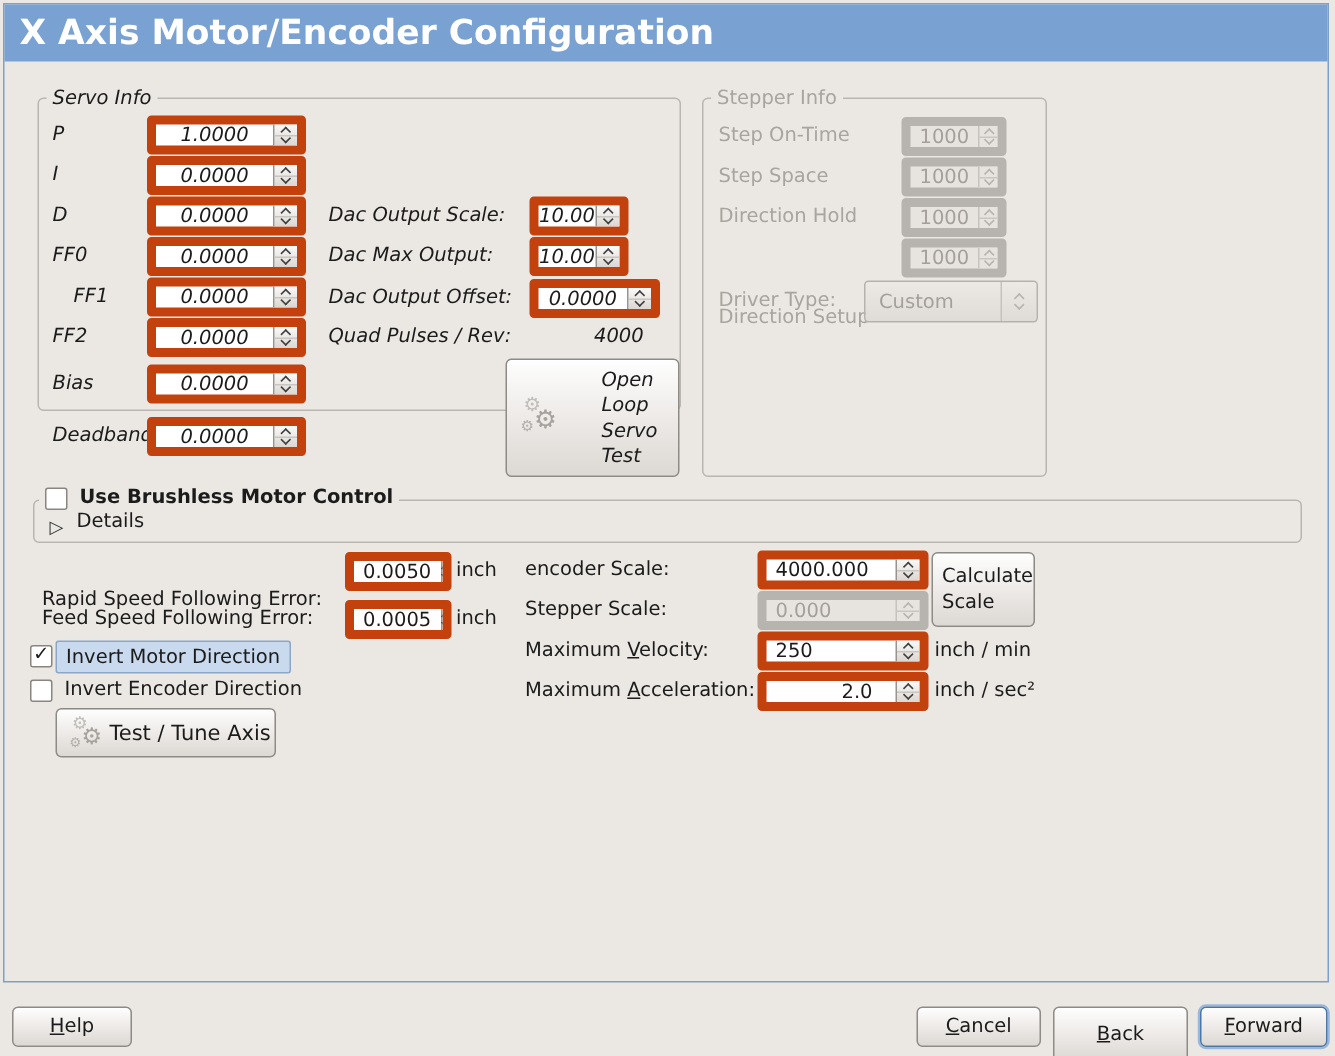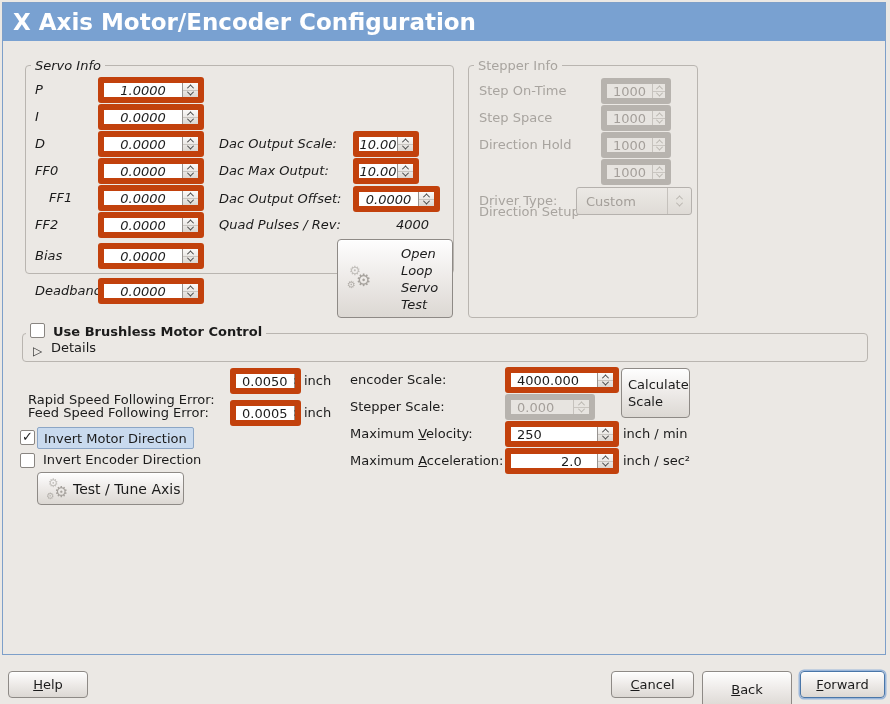--- a/index.html
+++ b/index.html
@@ -300,21 +300,21 @@
         <div class="combo dis" style="left:107px;top:121px;width:116px;height:28px;">
           <span class="ctext">Custom</span>
           <span class="carrows">
               <i class="chv up"></i>
               <i class="chv dn"></i>
             </span>
         </div>
       </div>
 
       <div class="frame" style="left:19px;top:292px;width:846px;height:29px;">
-        <span class="legend" style="left:3px;top:-11px;display:inline-flex;gap:8px;">
+        <span class="legend" style="left:3px;top:-11px;display:inline-flex;align-items:center;gap:8px;">
           <span class="checkbox cb-inline"></span>
           <span class="bold">Use Brushless Motor Control</span>
         </span>
         <span class="tri" style="position:absolute;left:10px;top:6px;"></span>
         <span class="lbl" style="left:28px;top:1px;">Details</span>
       </div>
 
       <span class="lbl" style="left:25px;top:327px;margin-top:19px;">Rapid Speed Following Error:</span>
       <div class="spin" style="left:227px;top:327px;width:71px;">
           <span class="val">0.0050</span>
@@ -354,21 +354,21 @@
               <i class="chv dn"></i>
             </span>
           </span>
         </div>
 
       <div class="btn" style="left:618px;top:327px;width:69px;height:50px;justify-content:flex-start;padding-left:6px;text-align:left;line-height:17px;">
         <span>Calculate Scale</span>
       </div>
 
       <span class="lbl" style="left:347px;top:353px;">Stepper Scale:</span>
-      <div class="spin dis" style="left:502px;top:353px;width:90px;">
+      <div class="spin dis" style="left:502px;top:353px;width:114px;">
           <span class="val">0.000</span>
           <span class="btns">
             <span class="sb">
               <i class="chv up"></i>
             </span>
             <span class="sb">
               <i class="chv dn"></i>
             </span>
           </span>
         </div>

